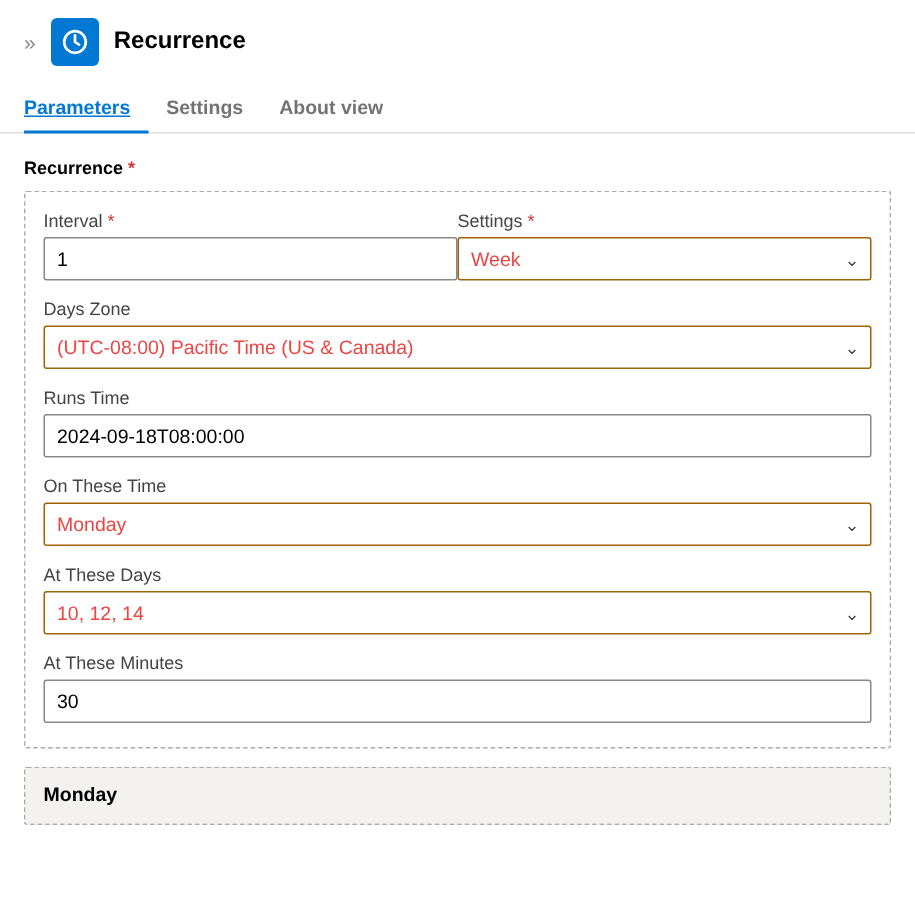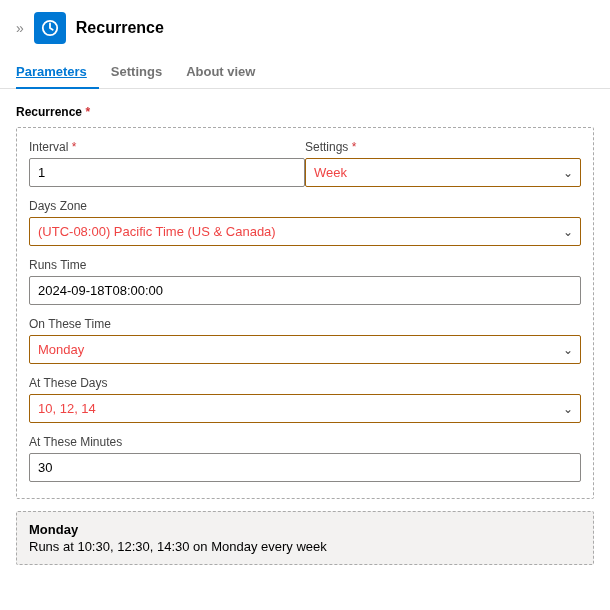--- a/index.html
+++ b/index.html
@@ -272,16 +272,15 @@
 
     <div class="field-group">
       <div class="field-label">At These Minutes</div>
       <input class="text-input" type="text" value="30" style="">
     </div>
 
   </div>
 
   <div class="preview-box">
     <div class="preview-title">Monday</div>
-    <div class="preview-text">Runs at 10:30, 12:30, 14:30 on Monday every week</div>
   </div>
 
 </div>
 
 </body></html>

